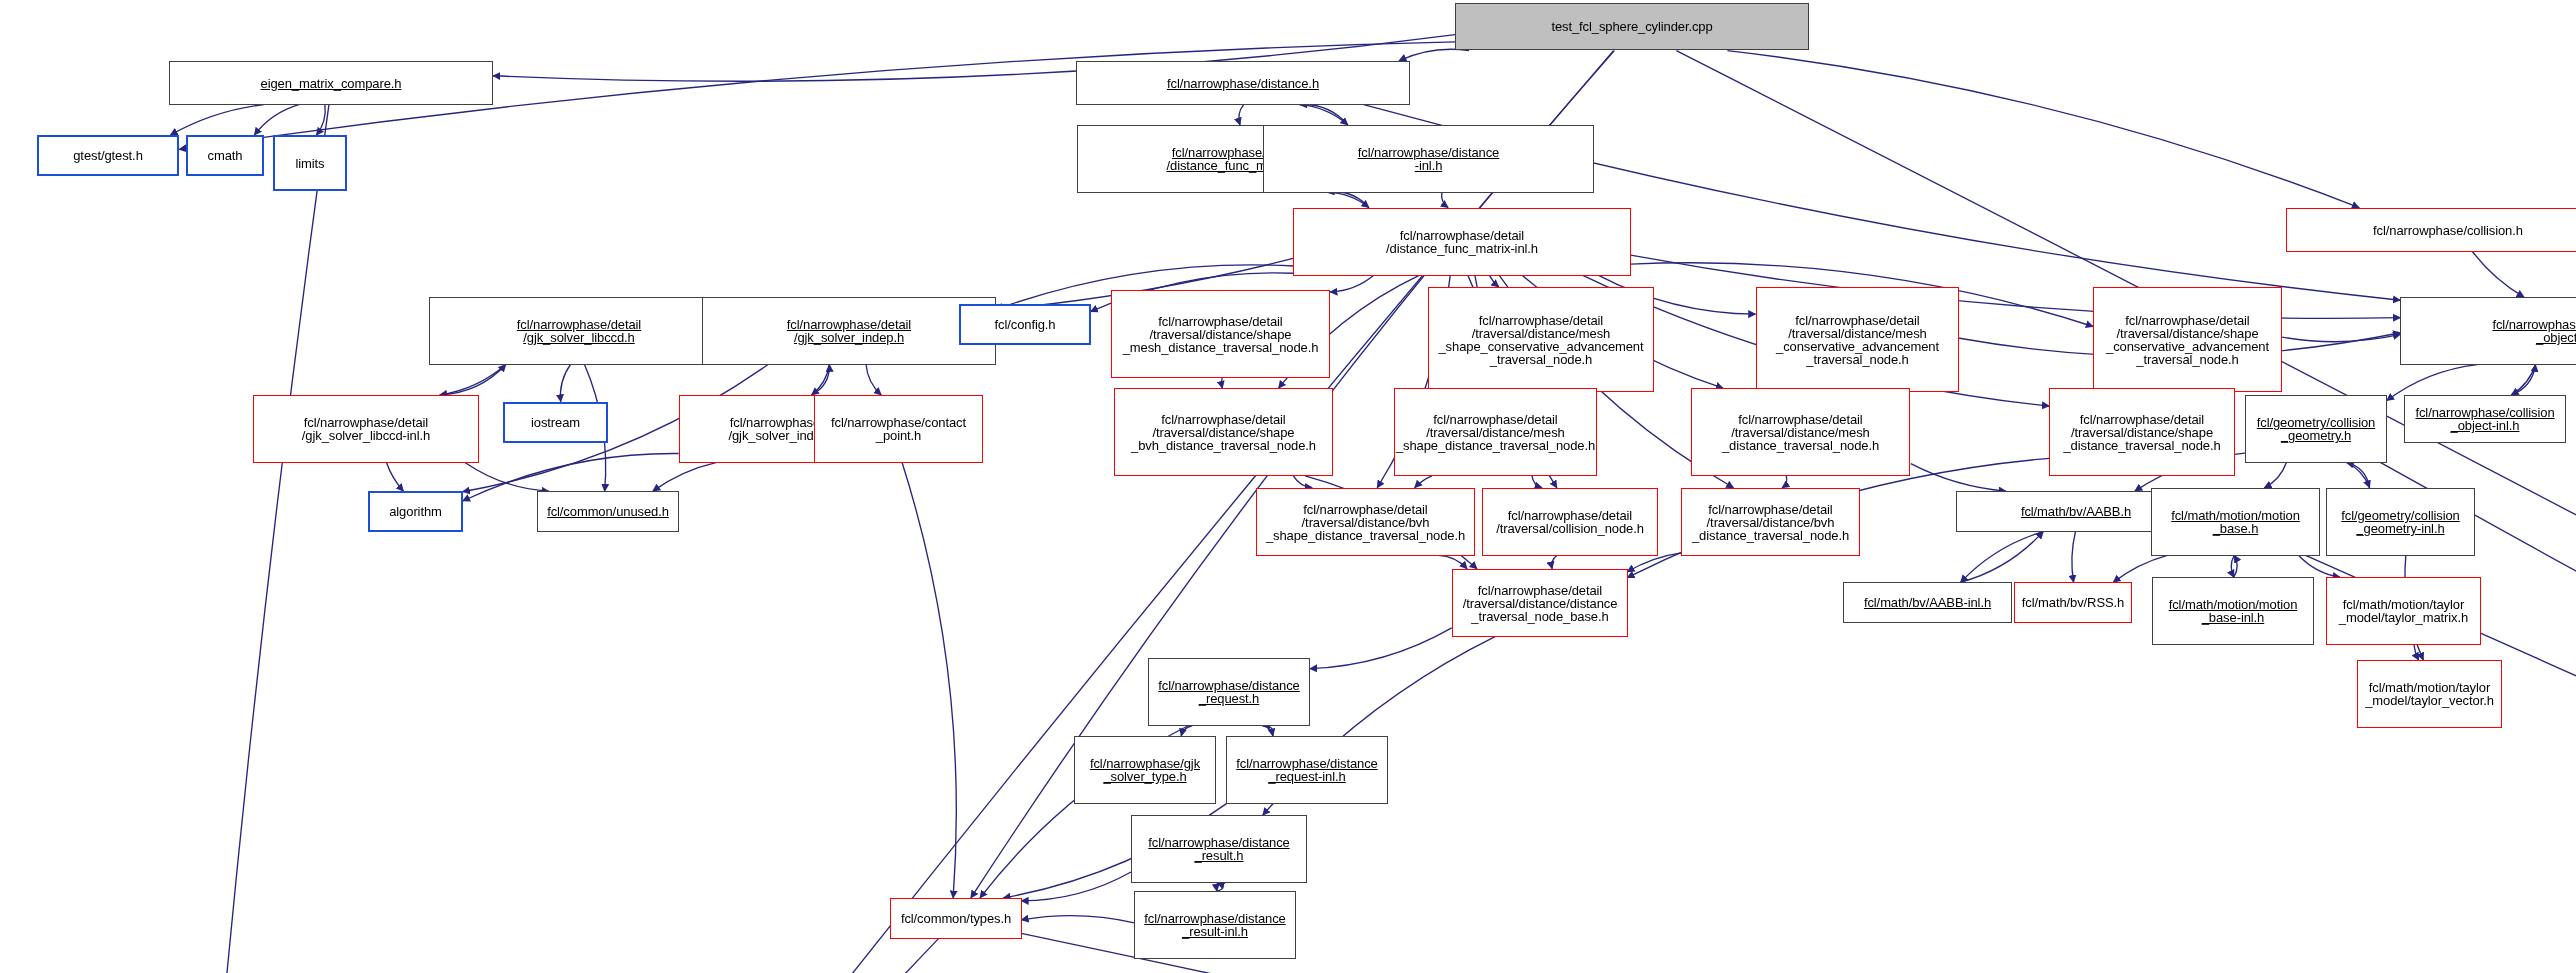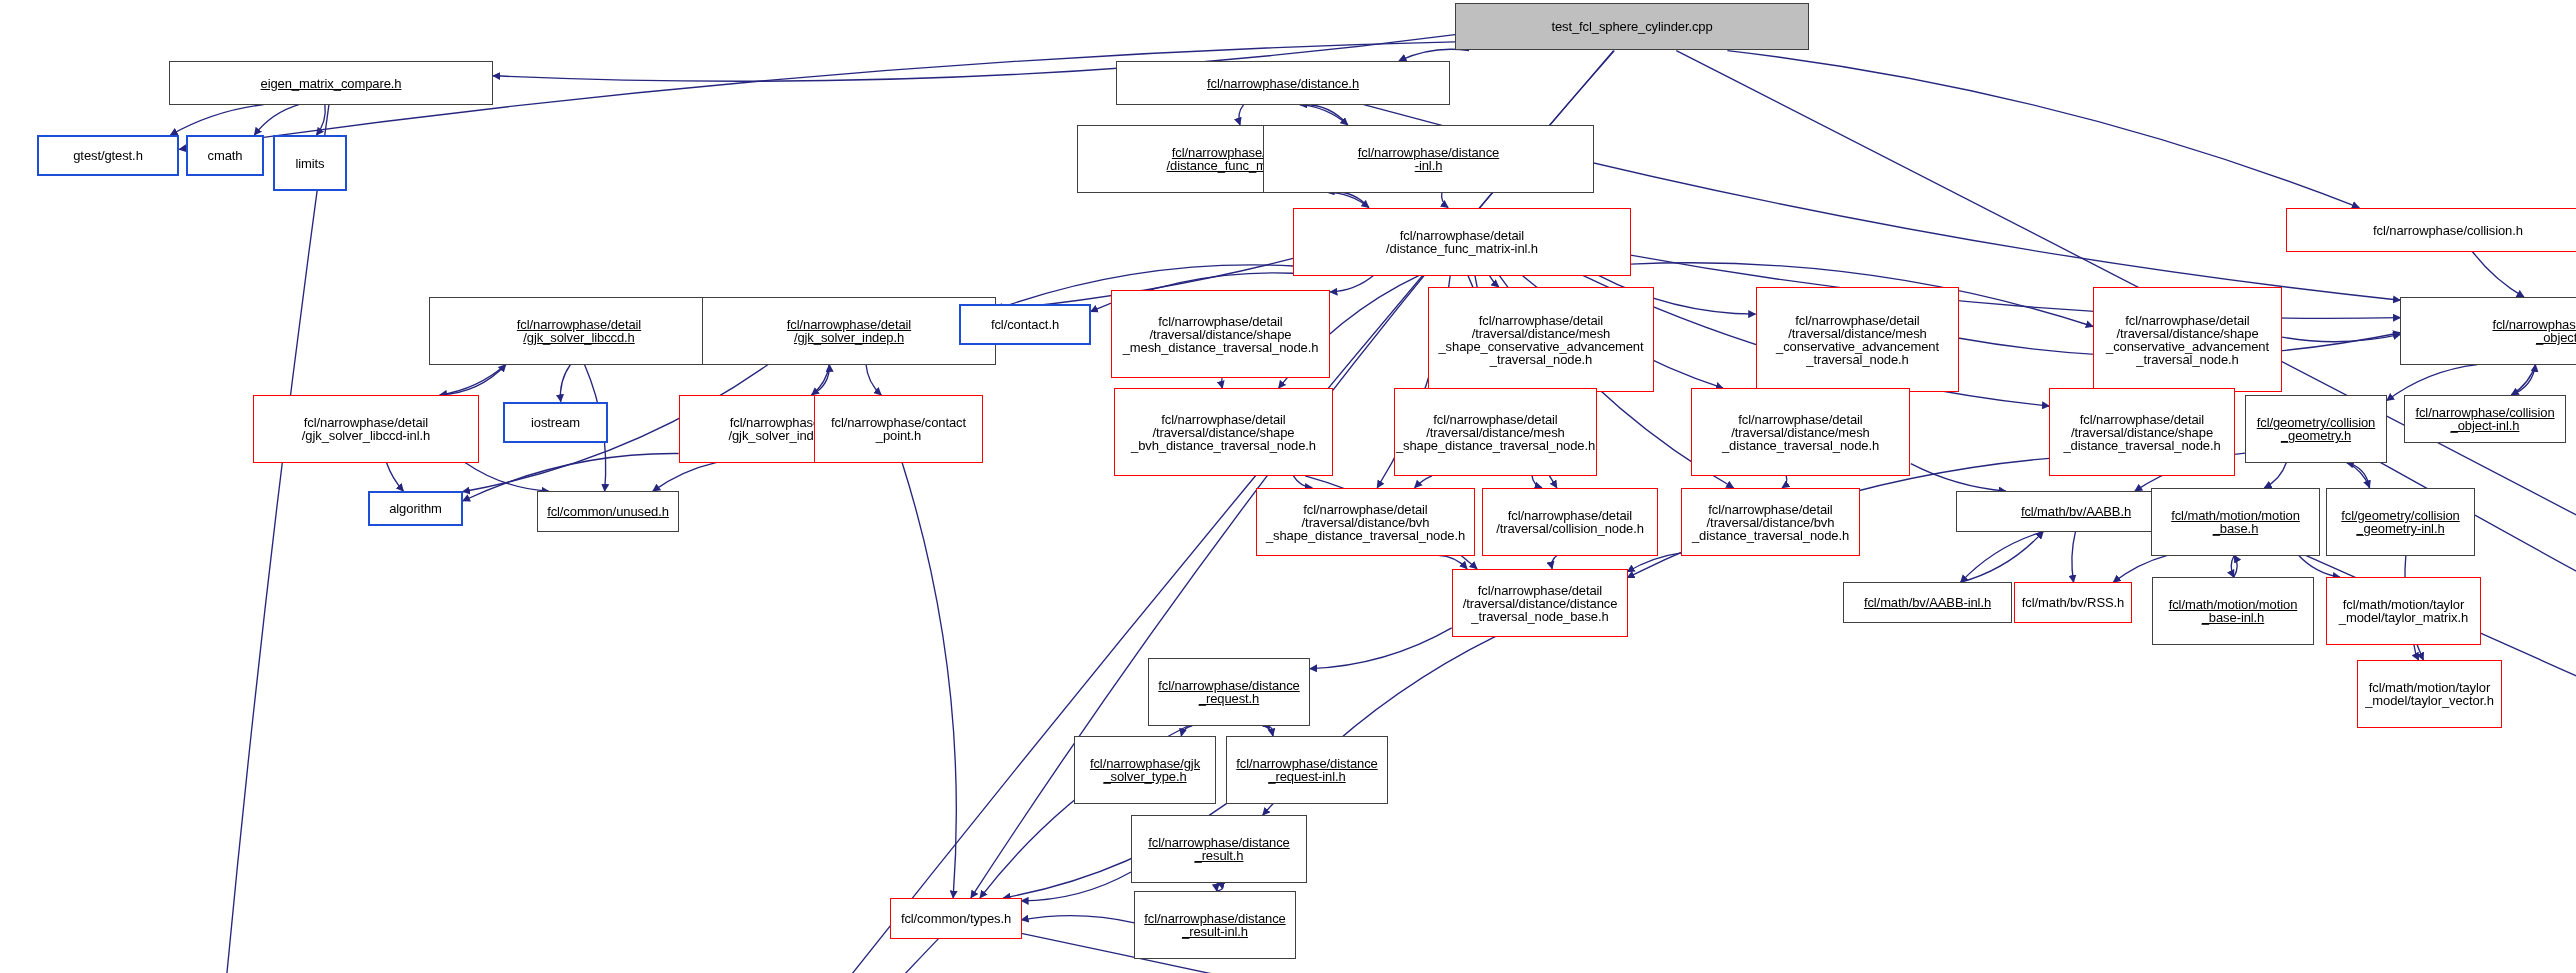--- a/index.html
+++ b/index.html
@@ -162,33 +162,33 @@
         <path d="M 2704 399.47747747747746 Q 2774.3153153153153 411.90090090090087 2844 396.3243243243243" marker-end="url(#arrow)"></path>
         <path d="M 2320 400.5645933014354 Q 2582.5980433410728 447.42704532326457 2844 394.29665071770336" marker-end="url(#arrow)"></path>
       </g>
   </svg>
   <div id="node-layer">
       <div class="node root" style="left: 1455px; top: 3.4px; width: 354px; height: 47px;"><span class="node-label">test_fcl_sphere_cylinder.cpp</span></div>
       <div class="node plain" style="left: 169px; top: 61px; width: 324px; height: 44px;"><span class="node-label">eigen_matrix_compare.h</span></div>
       <div class="node sys" style="left: 37px; top: 135px; width: 142px; height: 41px;"><span class="node-label">gtest/gtest.h</span></div>
       <div class="node sys" style="left: 186px; top: 135px; width: 78px; height: 41px;"><span class="node-label">cmath</span></div>
       <div class="node sys" style="left: 273px; top: 135px; width: 74px; height: 56px;"><span class="node-label">limits</span></div>
-      <div class="node plain" style="left: 1116px; top: 61px; width: 334px; height: 44px;"><span class="node-label">fcl/narrowphase/distance.h</span></div>
+      <div class="node plain" style="left: 1076px; top: 61px; width: 334px; height: 44px;"><span class="node-label">fcl/narrowphase/distance.h</span></div>
       <div class="node plain" style="left: 1077px; top: 125px; width: 314px; height: 68px;"><span class="node-label">fcl/narrowphase/detail
 /distance_func_matrix.h</span></div>
       <div class="node plain" style="left: 1263px; top: 125px; width: 331px; height: 68px;"><span class="node-label">fcl/narrowphase/distance
 -inl.h</span></div>
       <div class="node hl" style="left: 1293px; top: 208px; width: 338px; height: 68px;"><span class="node-label">fcl/narrowphase/detail
 /distance_func_matrix-inl.h</span></div>
       <div class="node hl" style="left: 2286px; top: 208px; width: 324px; height: 44px;"><span class="node-label">fcl/narrowphase/collision.h</span></div>
       <div class="node plain" style="left: 429px; top: 297px; width: 300px; height: 68px;"><span class="node-label">fcl/narrowphase/detail
 /gjk_solver_libccd.h</span></div>
       <div class="node plain" style="left: 702px; top: 297px; width: 294px; height: 68px;"><span class="node-label">fcl/narrowphase/detail
 /gjk_solver_indep.h</span></div>
-      <div class="node sys" style="left: 959px; top: 304px; width: 132px; height: 41px;"><span class="node-label">fcl/contact.h</span></div>
+      <div class="node sys" style="left: 959px; top: 304px; width: 132px; height: 41px;"><span class="node-label">fcl/config.h</span></div>
       <div class="node hl" style="left: 1111px; top: 290px; width: 219px; height: 88px;"><span class="node-label">fcl/narrowphase/detail
 /traversal/distance/shape
 _mesh_distance_traversal_node.h</span></div>
       <div class="node hl" style="left: 1428px; top: 287px; width: 226px; height: 105px;"><span class="node-label">fcl/narrowphase/detail
 /traversal/distance/mesh
 _shape_conservative_advancement
 _traversal_node.h</span></div>
       <div class="node hl" style="left: 1756px; top: 287px; width: 203px; height: 105px;"><span class="node-label">fcl/narrowphase/detail
 /traversal/distance/mesh
 _conservative_advancement
@@ -215,21 +215,21 @@
       <div class="node hl" style="left: 1691px; top: 388px; width: 219px; height: 88px;"><span class="node-label">fcl/narrowphase/detail
 /traversal/distance/mesh
 _distance_traversal_node.h</span></div>
       <div class="node hl" style="left: 2049px; top: 388px; width: 186px; height: 88px;"><span class="node-label">fcl/narrowphase/detail
 /traversal/distance/shape
 _distance_traversal_node.h</span></div>
       <div class="node plain" style="left: 2245px; top: 395px; width: 142px; height: 68px;"><span class="node-label">fcl/geometry/collision
 _geometry.h</span></div>
       <div class="node plain" style="left: 2404px; top: 395px; width: 162px; height: 48px;"><span class="node-label">fcl/narrowphase/collision
 _object-inl.h</span></div>
-      <div class="node sys" style="left: 368px; top: 491px; width: 95px; height: 35px;"><span class="node-label">algorithm</span></div>
+      <div class="node sys" style="left: 368px; top: 491px; width: 95px; height: 41px;"><span class="node-label">algorithm</span></div>
       <div class="node plain" style="left: 537px; top: 491px; width: 142px; height: 41px;"><span class="node-label">fcl/common/unused.h</span></div>
       <div class="node hl" style="left: 1256px; top: 488px; width: 219px; height: 68px;"><span class="node-label">fcl/narrowphase/detail
 /traversal/distance/bvh
 _shape_distance_traversal_node.h</span></div>
       <div class="node hl" style="left: 1482px; top: 488px; width: 176px; height: 68px;"><span class="node-label">fcl/narrowphase/detail
 /traversal/collision_node.h</span></div>
       <div class="node hl" style="left: 1681px; top: 488px; width: 179px; height: 68px;"><span class="node-label">fcl/narrowphase/detail
 /traversal/distance/bvh
 _distance_traversal_node.h</span></div>
       <div class="node plain" style="left: 1956px; top: 491px; width: 240px; height: 41px; justify-content: center;"><span class="node-label">fcl/math/bv/AABB.h</span></div>

